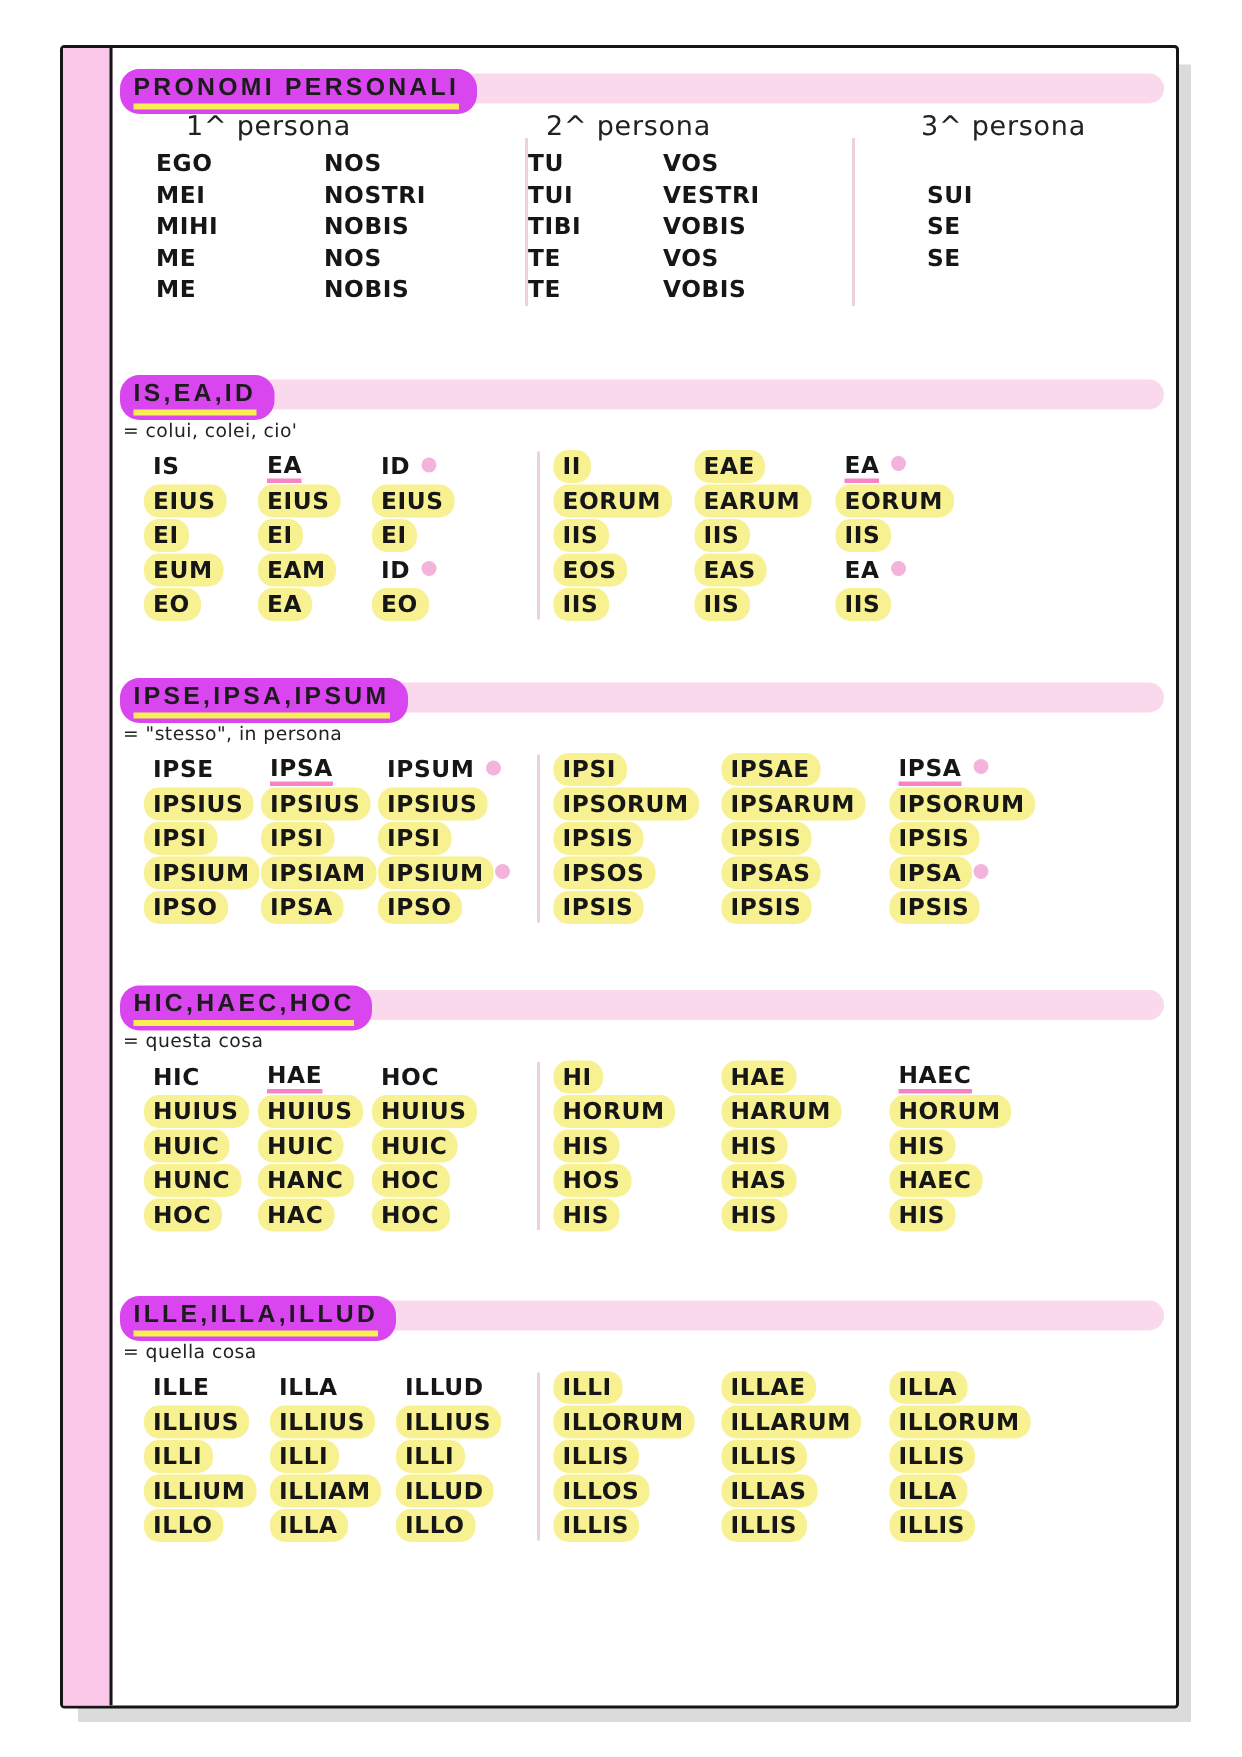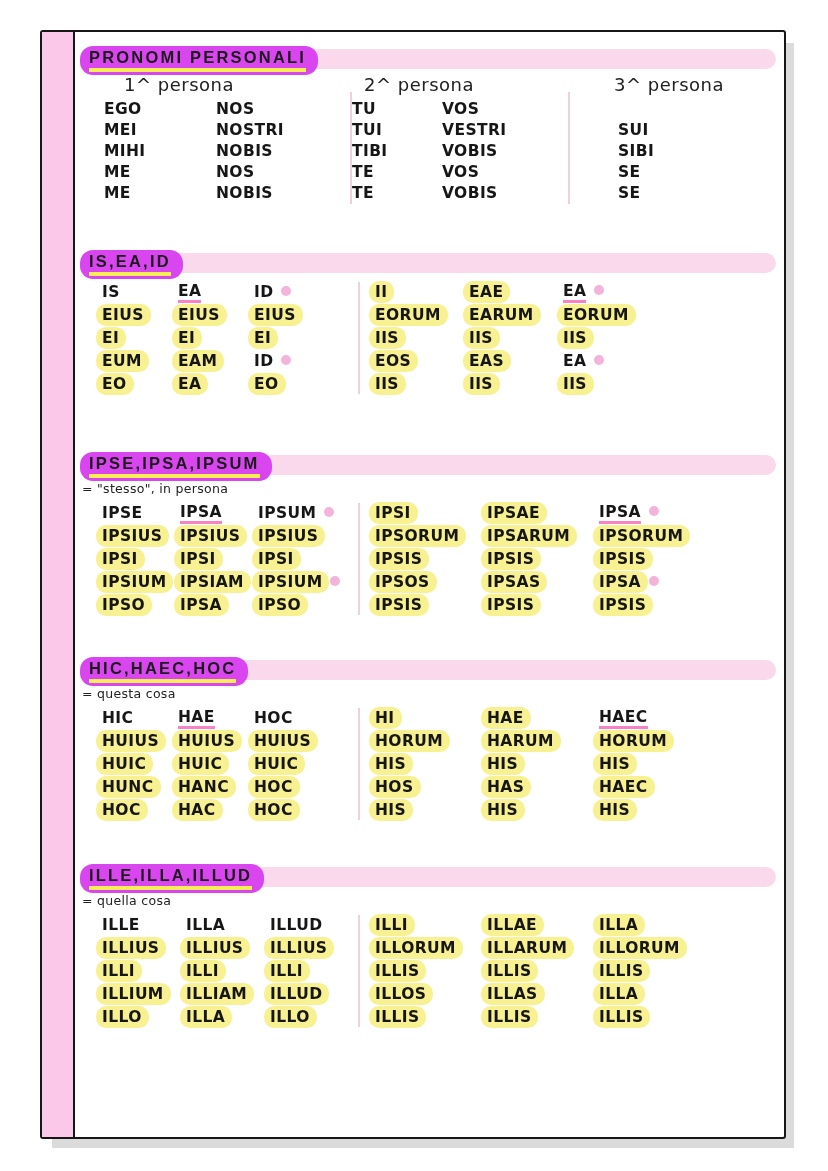--- a/index.html
+++ b/index.html
@@ -141,39 +141,37 @@
             </div>
             <div class="pgroup g2">
               <div class="plabel">3^ persona</div>
               <div class="prow">
                 <span class="pc"></span>
               </div>
               <div class="prow">
                 <span class="pc">SUI</span>
               </div>
               <div class="prow">
-                <span class="pc">SIBI</span>
-              </div>
-              <div class="prow">
                 <span class="pc">SE</span>
               </div>
               <div class="prow">
                 <span class="pc">SE</span>
               </div>
             </div>
           </div>
       </section>
 
       <section class="sec sec-is">
         <div class="shead">
           <div class="band"></div>
           <div class="pill">
             <span class="stitle">IS,EA,ID</span>
           </div>
         </div>
+        <div class="subtitle">= colui, colei, cio'</div>
         <div class="wtable">
           <div class="block left">
               <div class="wrow">
                 <span class="wcell lc"><span class="w">IS</span></span>
                 <span class="wcell lc"><span class="w pu">EA</span></span>
                 <span class="wcell lc"><span class="w">ID</span><i class="dot"></i></span>
               </div>
               <div class="wrow">
                 <span class="wcell lc"><span class="w hl">EIUS</span></span>
                 <span class="wcell lc"><span class="w hl">EIUS</span></span>

